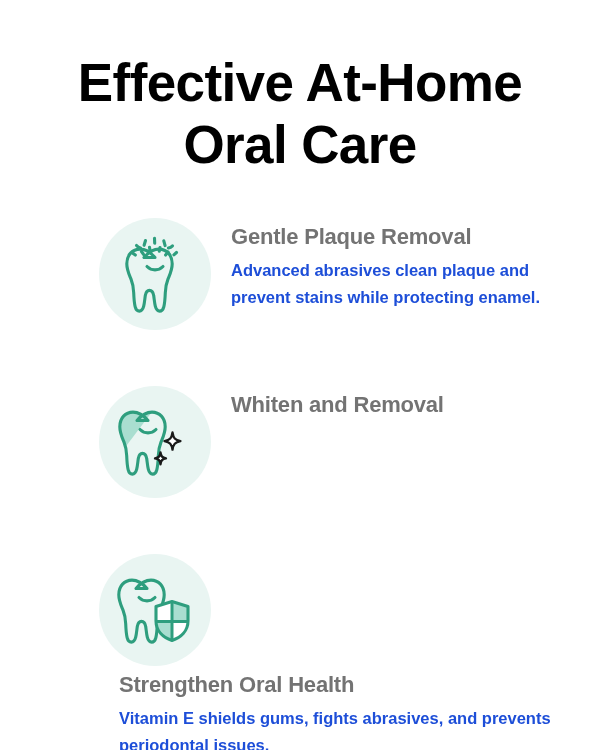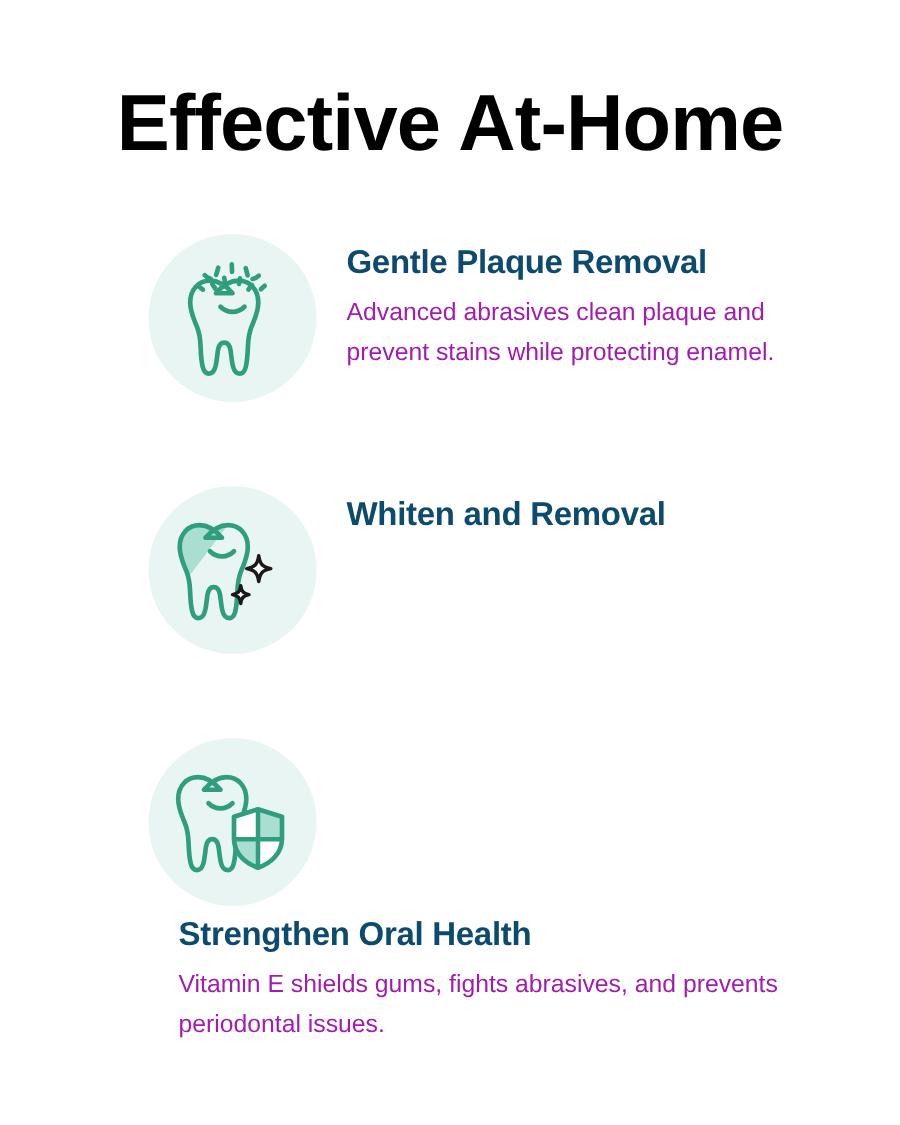--- a/index.html
+++ b/index.html
@@ -65,40 +65,41 @@
   }
   .feature-text {
     padding-left: 20px;
     padding-top: 5px;
     flex: 1 1 auto;
     min-width: 0;
   }
   .feature-heading {
     font-size: 22px;
     font-weight: 700;
-    color: #0c4a6e;
+    color: #737373;
     line-height: 28px;
     margin: 0 0 6px 0;
     letter-spacing: -0.2px;
   }
   .feature-body {
     font-size: 16.5px;
-    font-weight: 400;
-    color: #a21caf;
+    font-weight: 700;
+    color: #1d4ed8;
     line-height: 27px;
     margin: 0;
   }
 </style>
 </head>
 <body>
 
 <div class="page">
 
   <div class="title-block">
     <span class="title-line">Effective At-Home</span>
+    <span class="title-line">Oral Care</span>
   </div>
 
   <div class="features">
 
     <div class="feature-row">
       <div class="icon-wrap">
         <span>
           <svg width="78" height="80" viewBox="0 0 78 80" fill="none">
             <g stroke="#2e9e7e" stroke-width="3.1" stroke-linecap="round" stroke-linejoin="round">
 

